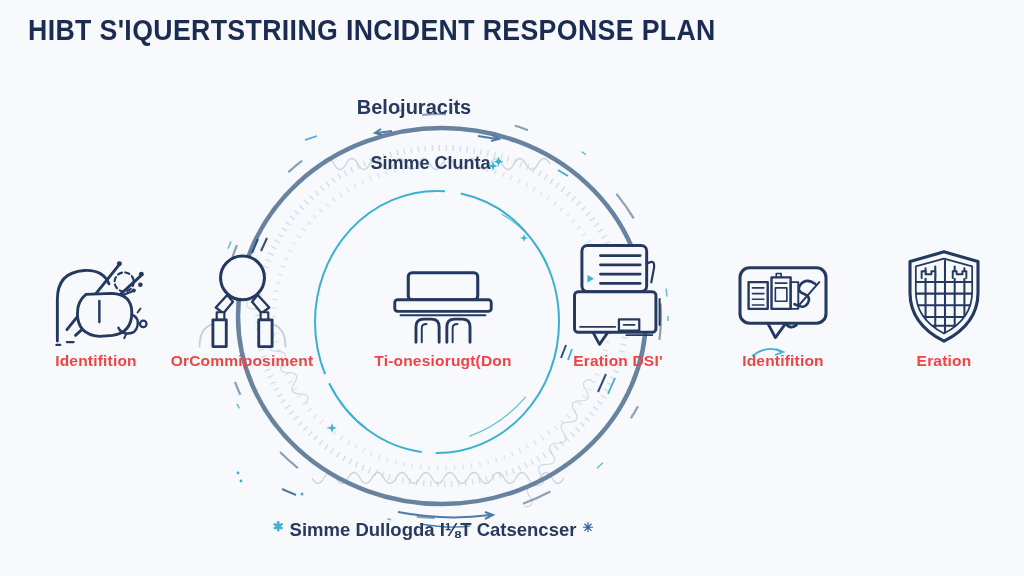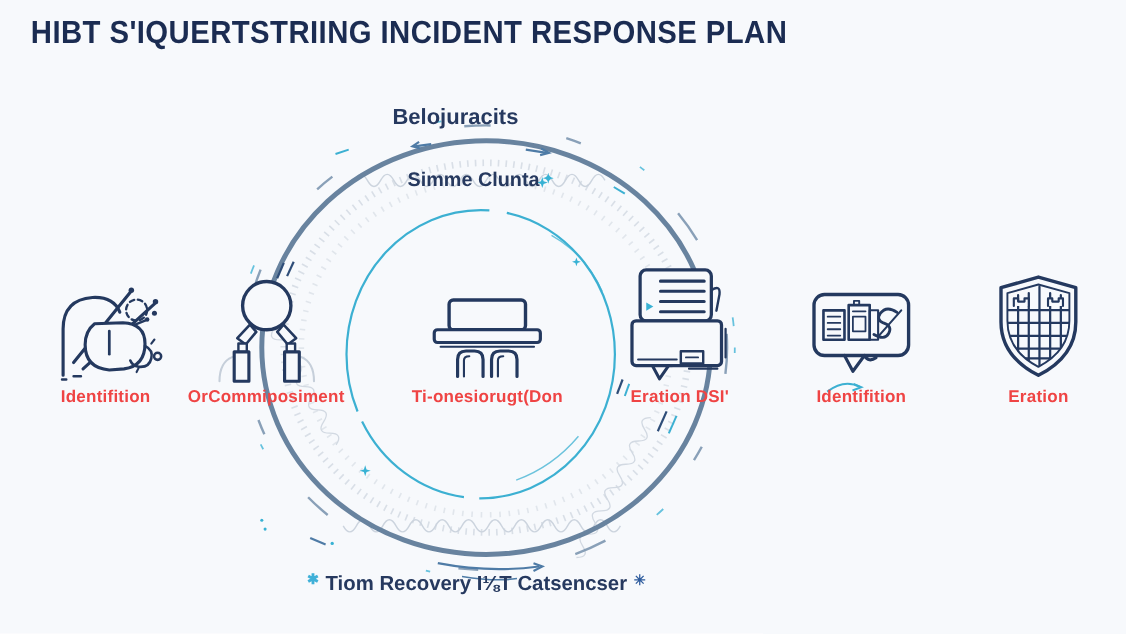--- a/index.html
+++ b/index.html
@@ -95,21 +95,21 @@
 
   <div class="caption top-caption">Belojuracits</div>
 
   <div class="caption circle-caption">
     <span>Simme Clunta</span>
     <span class="spark">✦</span>
   </div>
 
   <div class="caption bottom-caption">
     <span class="spark-lead">✱</span>
-    <span>Tiom Recovery I⅛T Catsencser</span>
+    <span>Simme Dullogda I⅛T Catsencser</span>
     <span class="spark-trail">✳</span>
   </div>
 
   <div class="stage" style="left:11px;">
     <svg width="105" height="96" viewBox="0 0 110 100" fill="none" stroke="#24395f" stroke-width="3" stroke-linecap="round" stroke-linejoin="round">
       <path d="M24,80 L78,13"></path>
         <circle cx="79" cy="11" r="2.6" fill="#24395f" stroke="none"></circle>
       <path d="M33,86 L101,24"></path>
         <circle cx="102" cy="22" r="2.6" fill="#24395f" stroke="none"></circle>
       <path d="M57,54 L92,40" stroke-width="2.4"></path>

